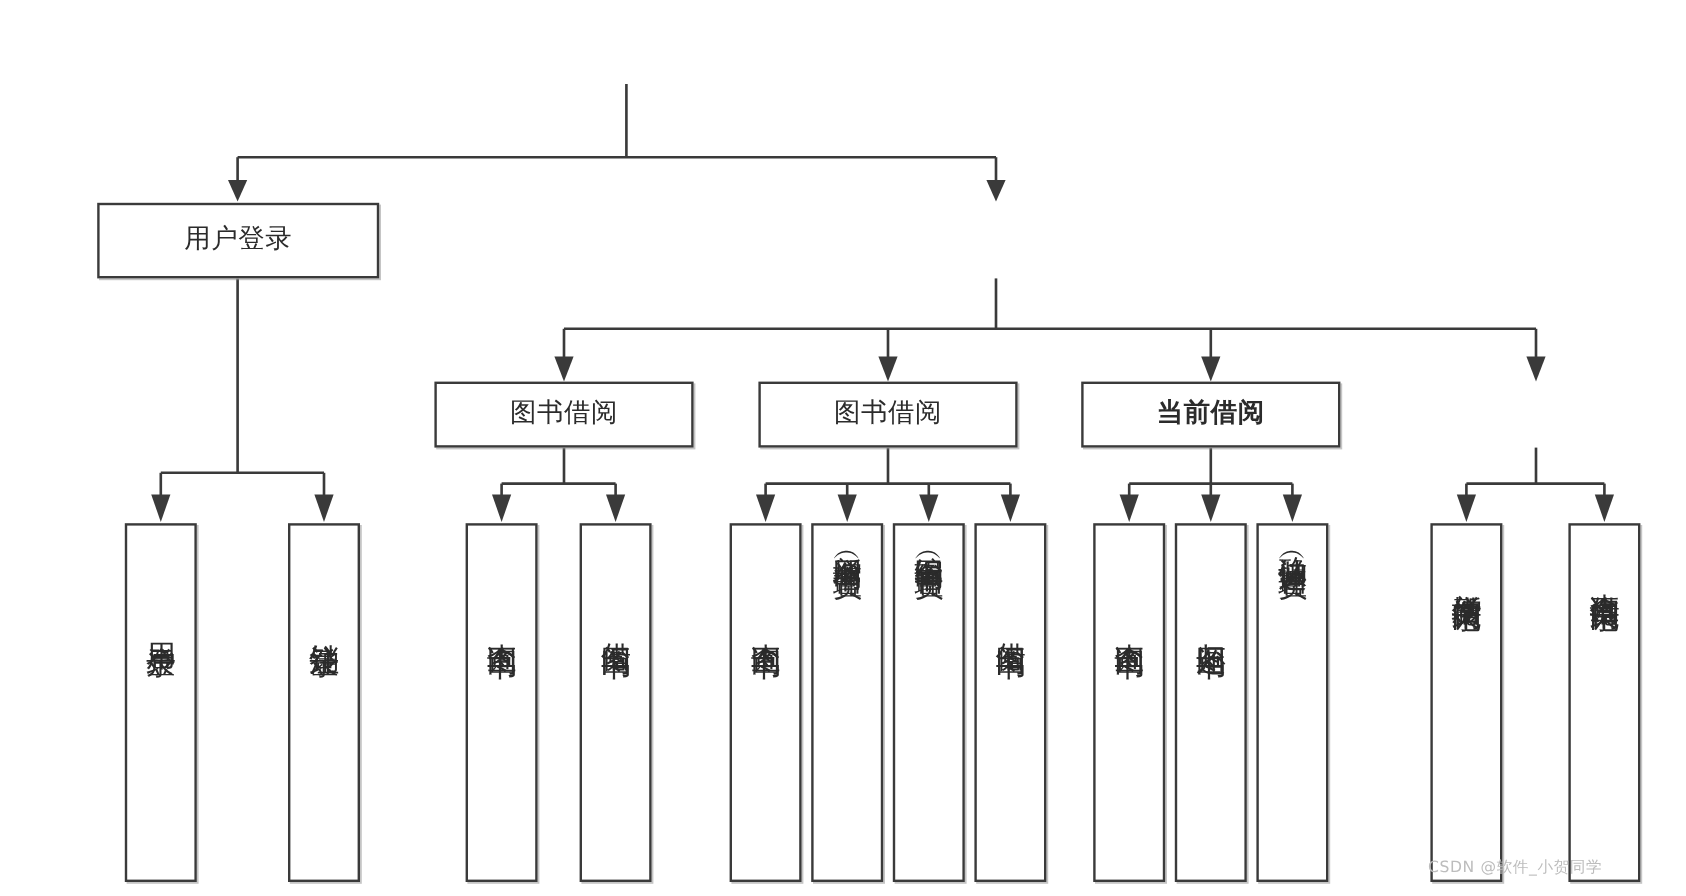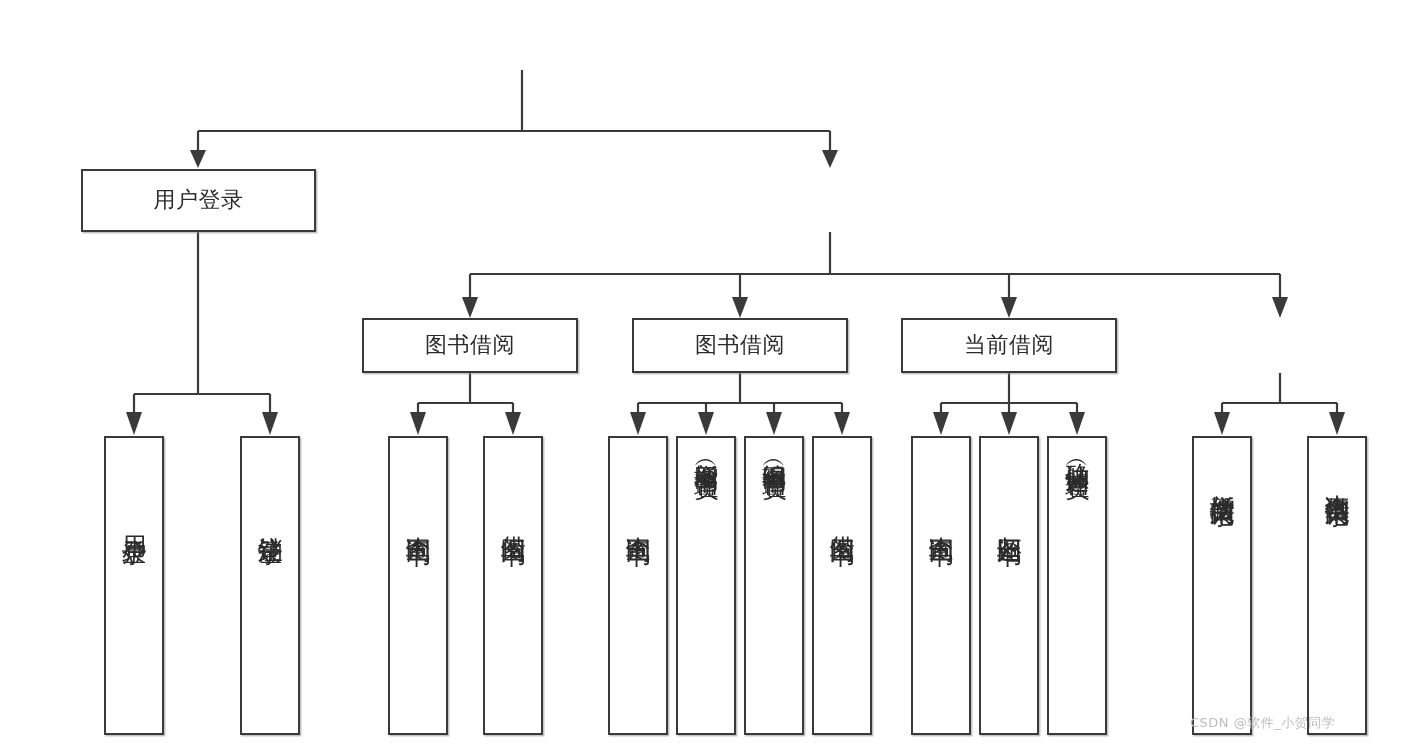--- a/index.html
+++ b/index.html
@@ -137,21 +137,21 @@
   <div class="node h-node" style="left:81px;top:169px;width:235px;height:63px;">
     <span class="label">用户登录</span>
   </div>
 
   <div class="node h-node" style="left:362px;top:318px;width:216px;height:55px;">
     <span class="label">图书借阅</span>
   </div>
   <div class="node h-node" style="left:632px;top:318px;width:216px;height:55px;">
     <span class="label">图书借阅</span>
   </div>
-  <div class="node h-node" style="left:901px;top:318px;width:216px;height:55px;">
+  <div class="node h-node" style="left:901px;top:318px;width:216px;height:55px;font-weight:bold;">
     <span class="label">当前借阅</span>
   </div>
 
   <div class="node v-node" style="left:104px;top:436px;width:60px;height:299px;padding-top:78px;">
     <span class="label">用户登录</span>
   </div>
   <div class="node v-node" style="left:240px;top:436px;width:60px;height:299px;padding-top:78px;">
     <span class="label">注销登录</span>
   </div>
 

